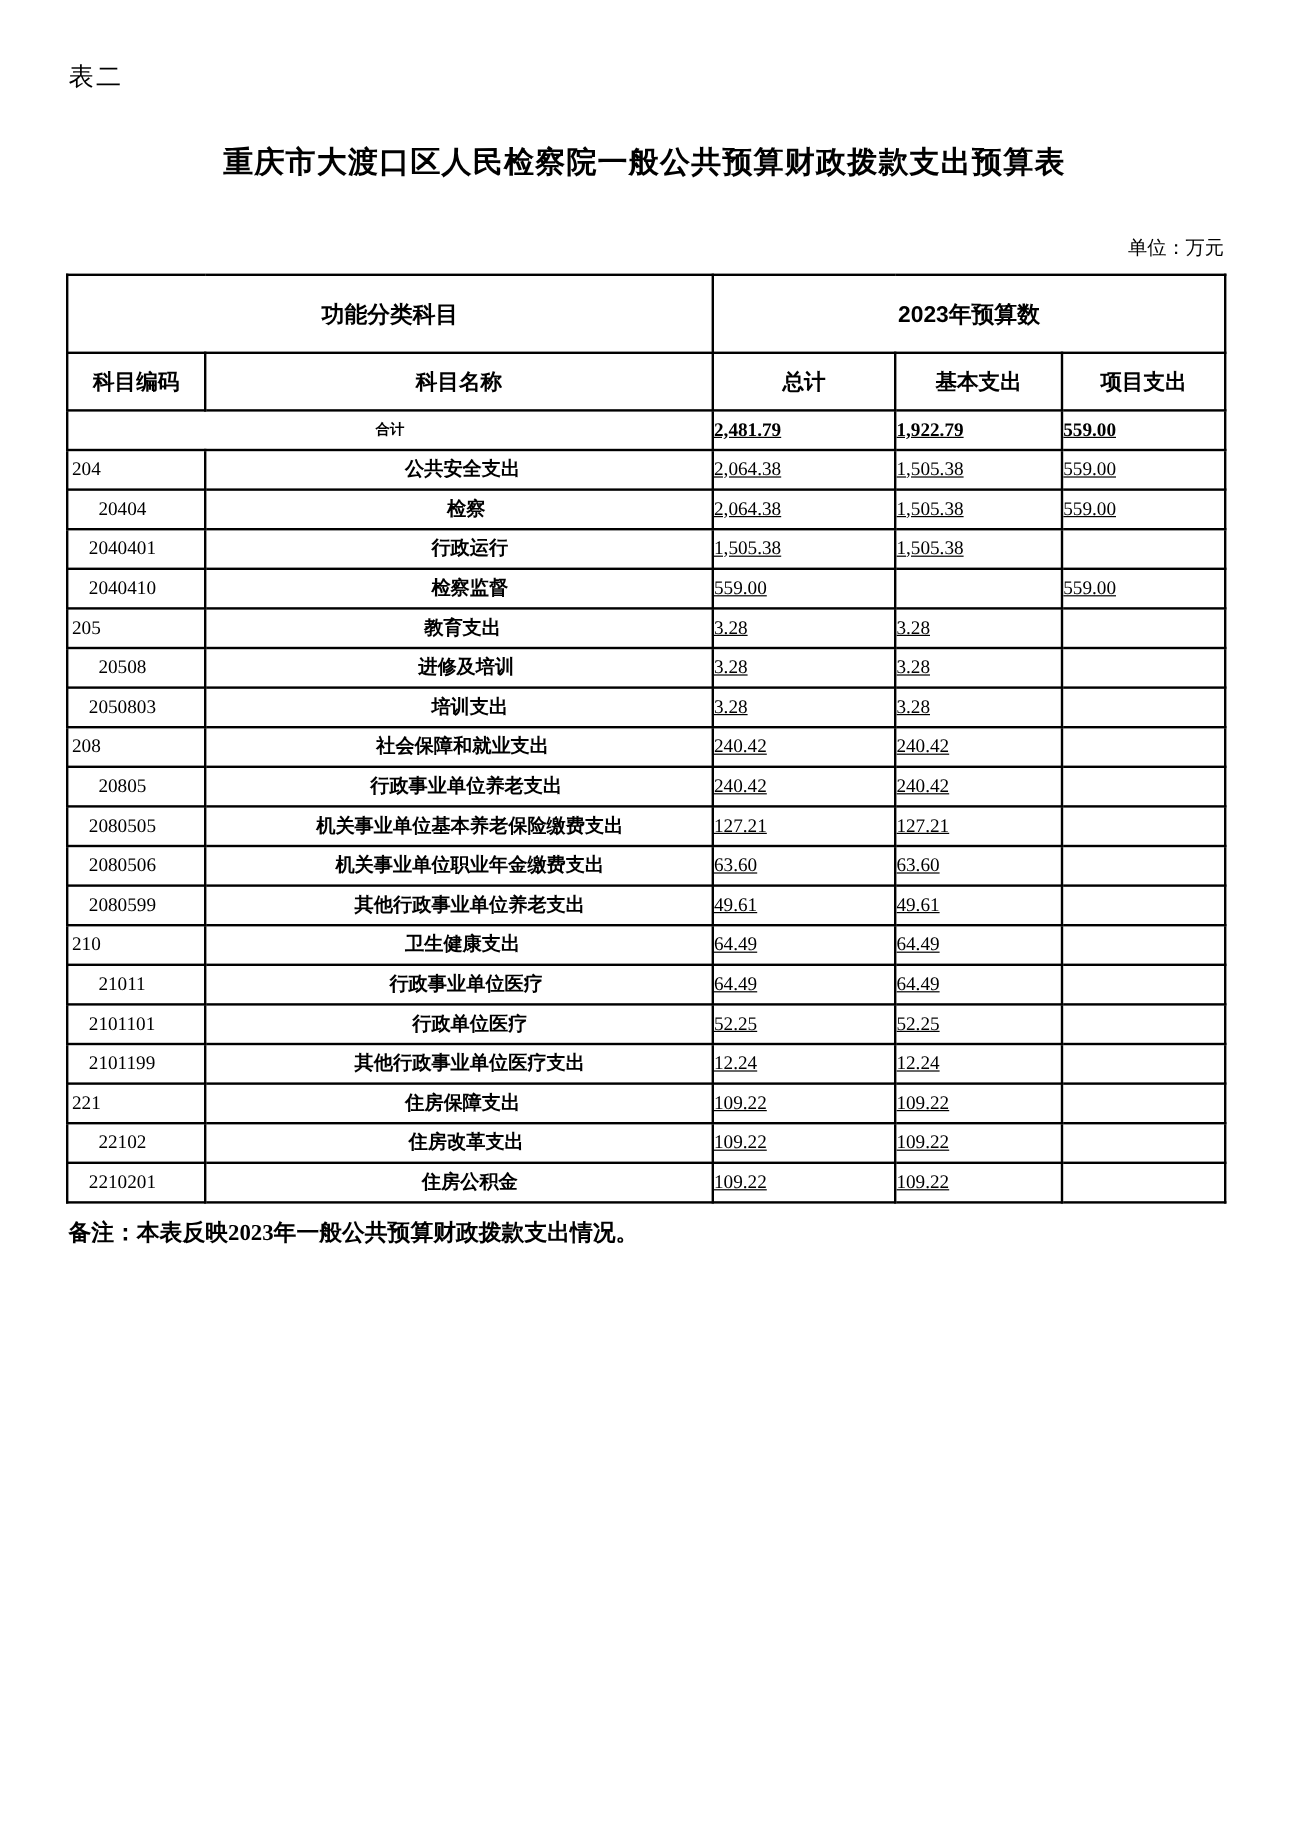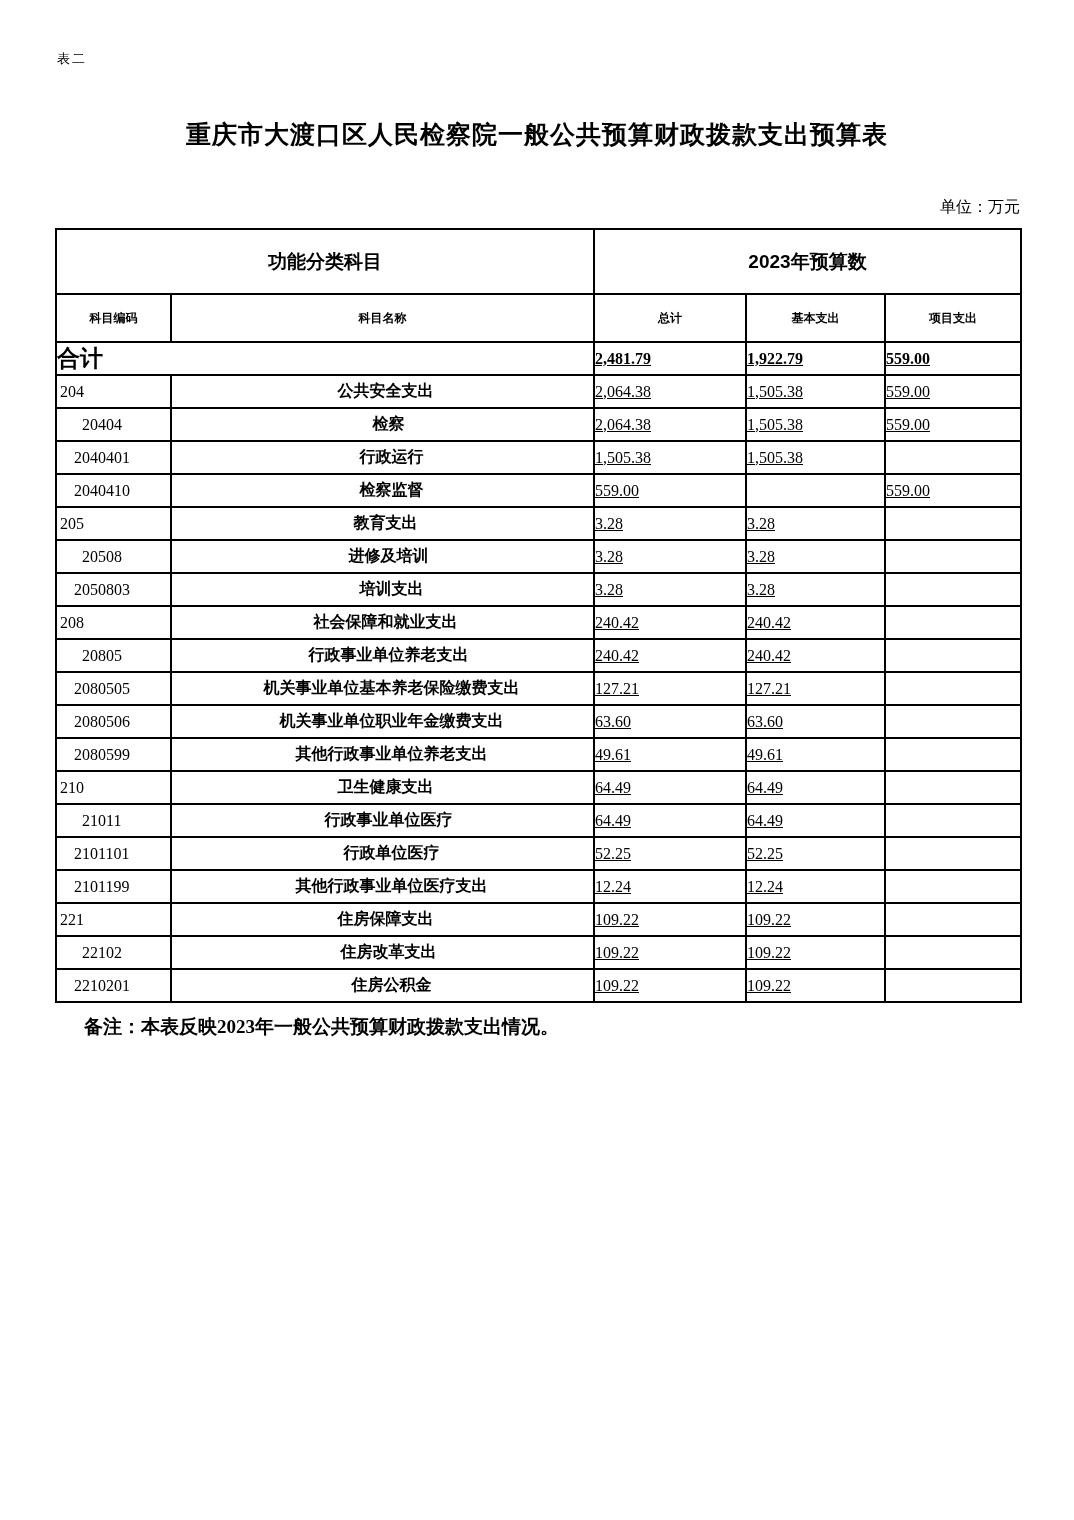--- a/index.html
+++ b/index.html
@@ -11,21 +11,21 @@
     width: 1074px;
     height: 1520px;
     position: relative;
     color: #000;
     font-family: "Liberation Serif", "DejaVu Serif", serif;
   }
   .sheet-label {
     position: absolute;
     left: 57px;
     top: 50px;
-    font-size: 13px;
+    font-size: 21px;
     letter-spacing: 2px;
   }
   .page-title {
     position: absolute;
     left: 0;
     top: 118px;
     width: 1074px;
     text-align: center;
     font-family: "Liberation Sans", "DejaVu Sans", sans-serif;
     font-weight: bold;
@@ -61,30 +61,30 @@
     text-align: center;
     font-family: "Liberation Sans", "DejaVu Sans", sans-serif;
     font-weight: bold;
     font-size: 19px;
   }
   tr.hdr2 td {
     height: 46px;
     text-align: center;
     font-family: Liberation Mono, monospace;
     font-weight: bold;
-    font-size: 12px;
+    font-size: 18px;
   }
   tr.totalrow td {
     height: 31px;
   }
   tr.totalrow td.merged {
-    text-align: left;
+    text-align: center;
     font-family: "Liberation Sans", "DejaVu Sans", sans-serif;
     font-weight: bold;
-    font-size: 23px;
+    font-size: 12px;
   }
   tr.totalrow td.num { font-weight: bold; }
   tr.datarow td { height: 31px; }
   td.num {
     text-align: left;
     padding-right: 6px;
     font-family: "Liberation Serif", "DejaVu Serif", serif;
     text-decoration: underline;
   }
   td.code {
@@ -97,21 +97,20 @@
   .lv3 td.code { padding-left: 17px; }
   .lv1 td.name { padding-left: 6px; }
   .lv2 td.name { padding-left: 12px; }
   .lv3 td.name { padding-left: 18px; border-radius: 16px; }
   .footer-note {
     position: absolute;
     left: 57px;
     top: 1014px;
     font-size: 19px;
     font-weight: bold;
-    margin-left: 27px;
   }
 </style>
 </head>
 <body>
 
 <div class="sheet-label">表二</div>
 <div class="page-title">重庆市大渡口区人民检察院一般公共预算财政拨款支出预算表</div>
 <div class="unit-note">单位：万元</div>
 
 <table class="budget">

